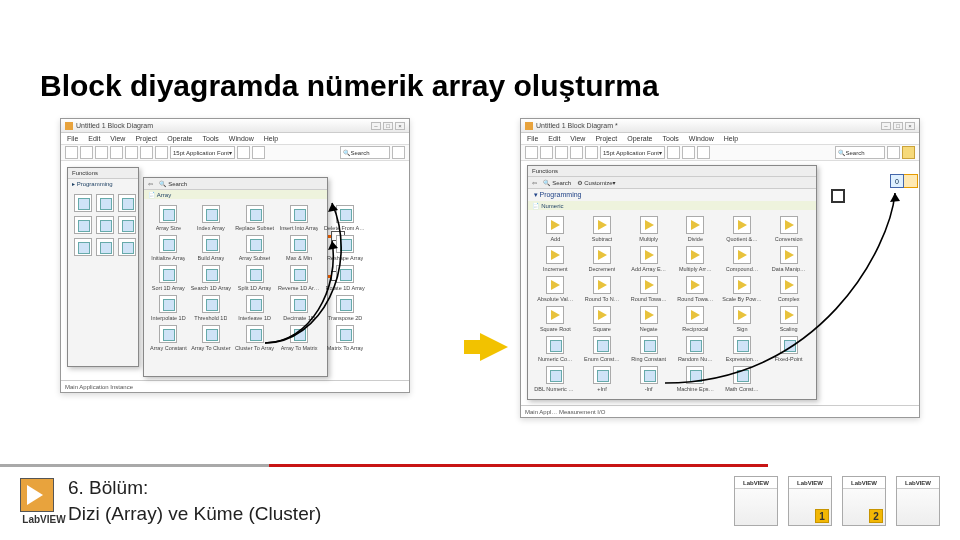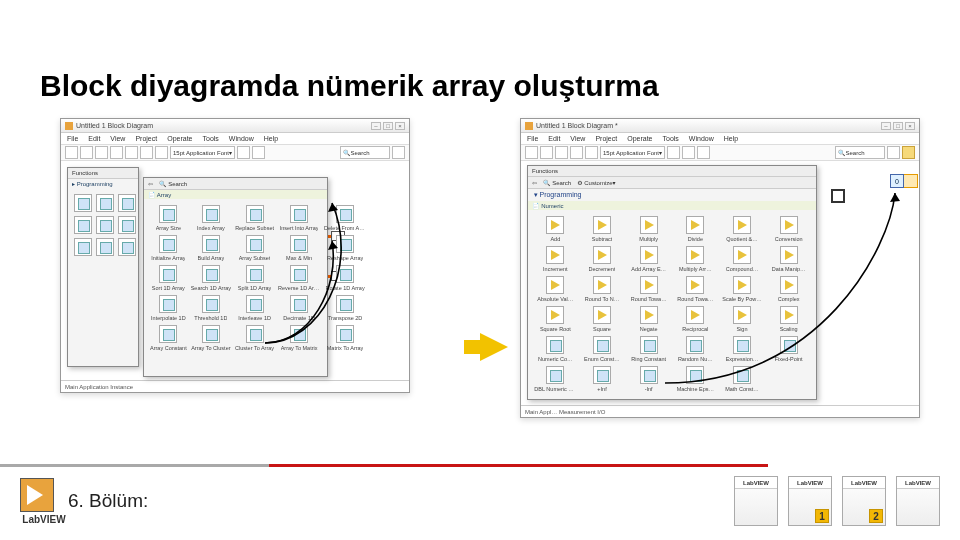--- a/index.html
+++ b/index.html
@@ -523,20 +523,21 @@
   <div class="seg l1"></div>
     <div class="seg l2"></div>
 </div>
 <div class="footer">
   <div style="display:flex;flex-direction:column;align-items:center;">
     <div class="lv-logo"></div>
     <div class="lv-logotext">LabVIEW</div>
   </div>
   <div class="chapter-text">
     <div>6. Bölüm:</div>
+    <div>Dizi (Array) ve Küme (Cluster)</div>
   </div>
   <div class="footer-right" id="booksRow">
       <div class="book">
         <div class="bhead">LabVIEW</div>
       </div>
       <div class="book">
         <div class="bhead">LabVIEW</div>
         <div class="bnum">1</div>
       </div>
       <div class="book">

